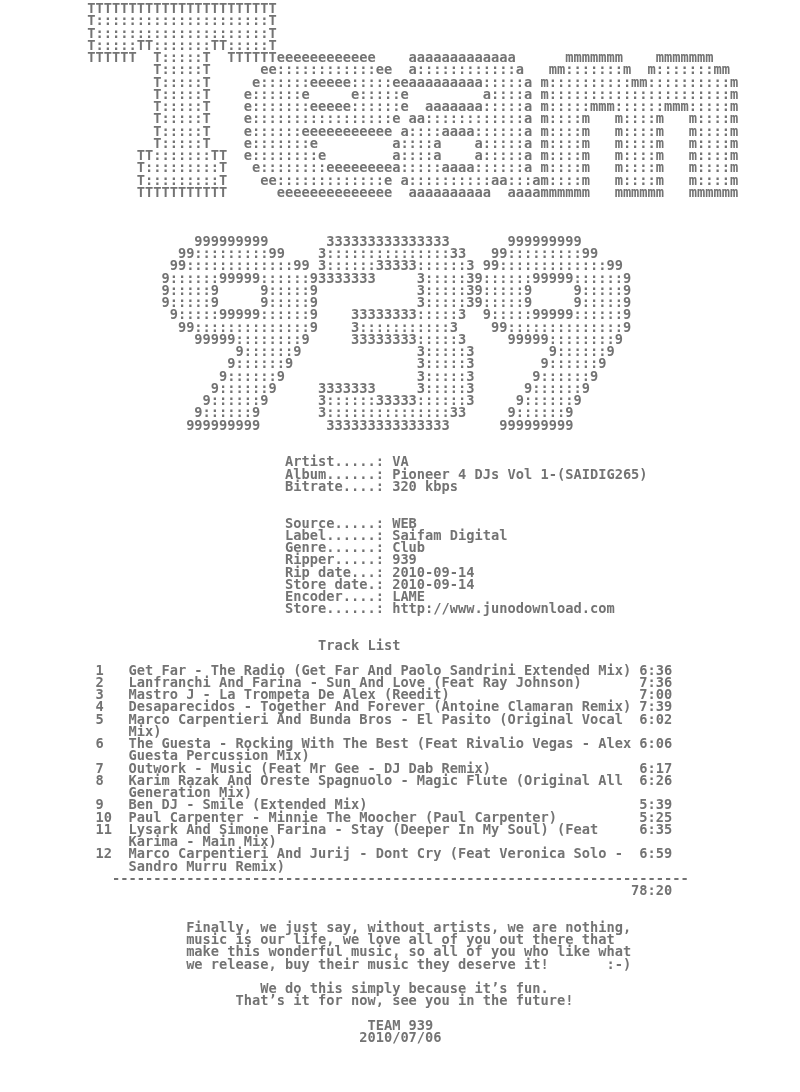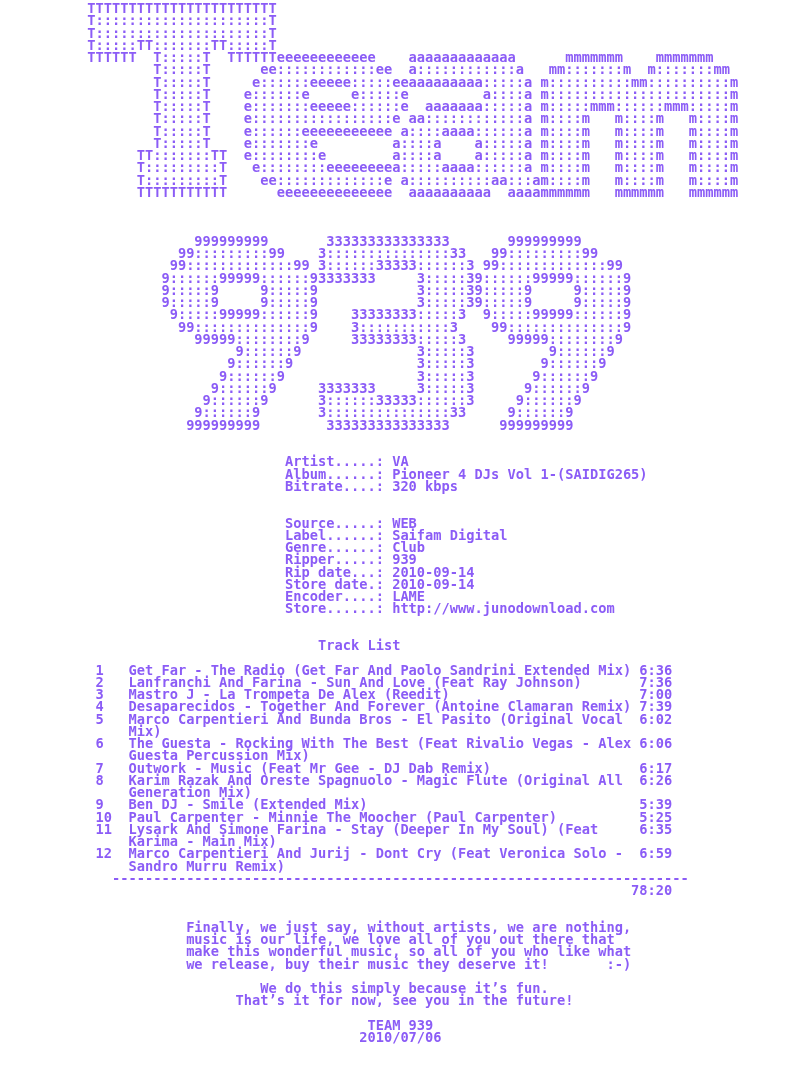--- a/index.html
+++ b/index.html
@@ -21,21 +21,21 @@
     white-space: pre;
     text-align: center;
     height: 12.25px;
   }
   #nfo-text {
     margin: 0;
     padding: 0 0 0 79px;
     white-space: pre;
     font: inherit;
     line-height: inherit;
-    color: #8b5cf6;
+    color: #737373;
   }
 </style>
 </head>
 <body>
 
 <div id="page">
   <pre id="nfo-text"> TTTTTTTTTTTTTTTTTTTTTTT
  T:::::::::::::::::::::T
  T:::::::::::::::::::::T
  T:::::TT:::::::TT:::::T

